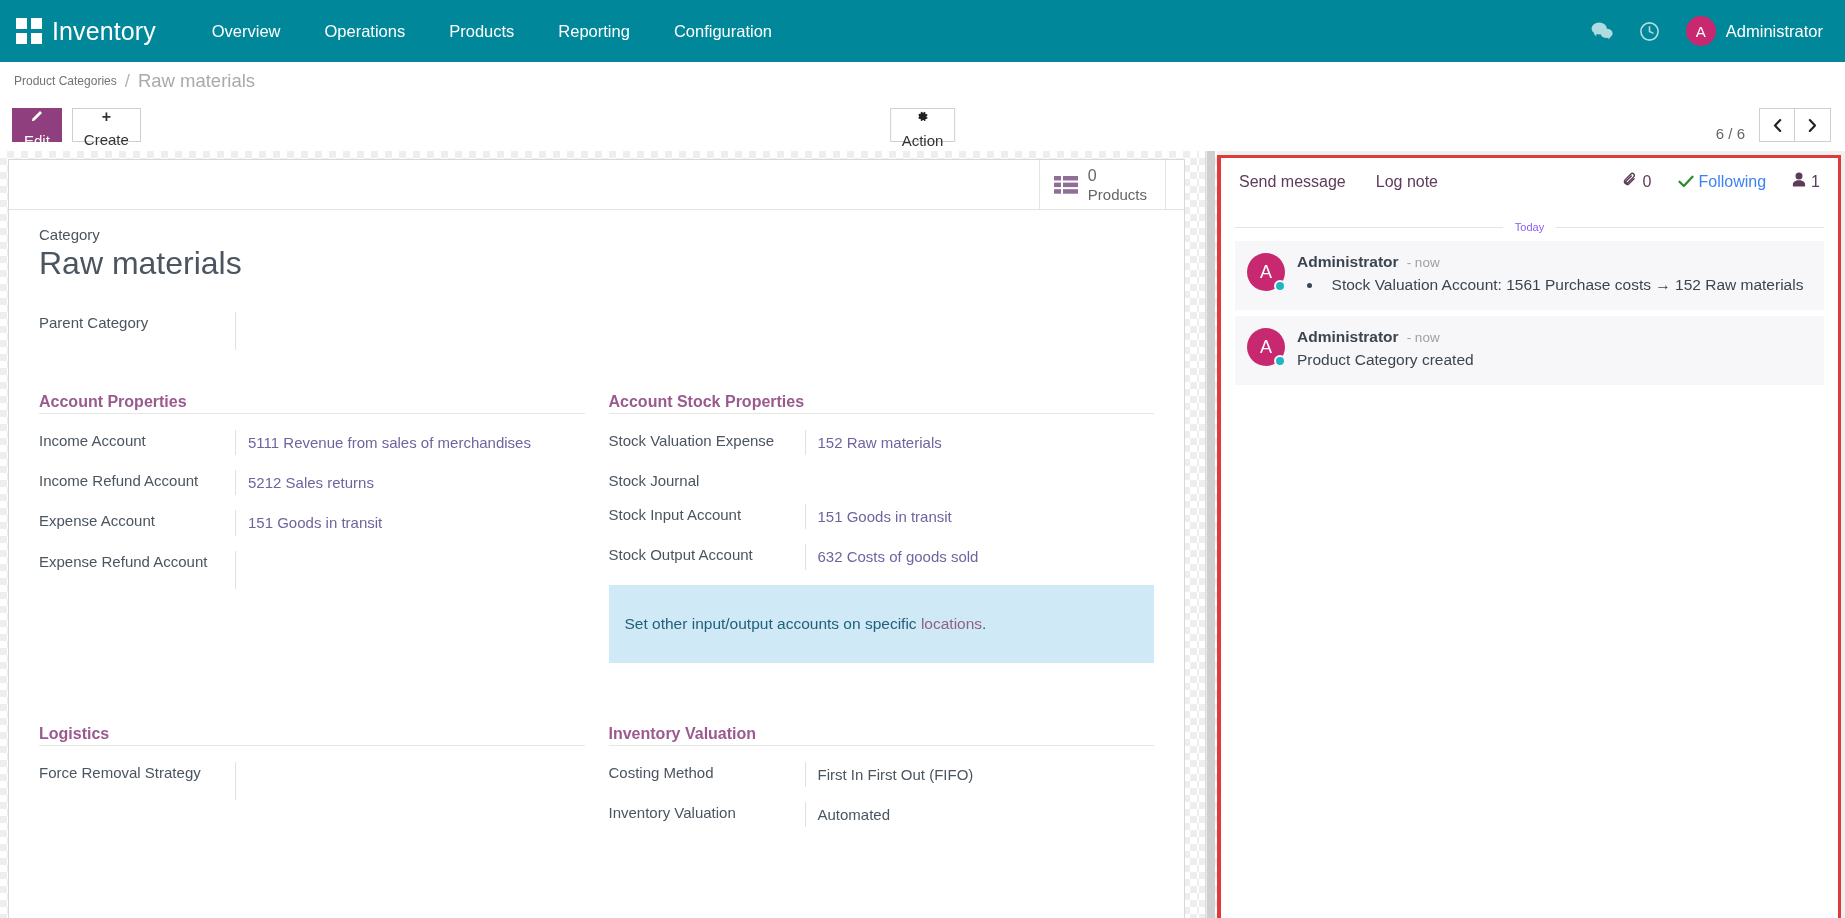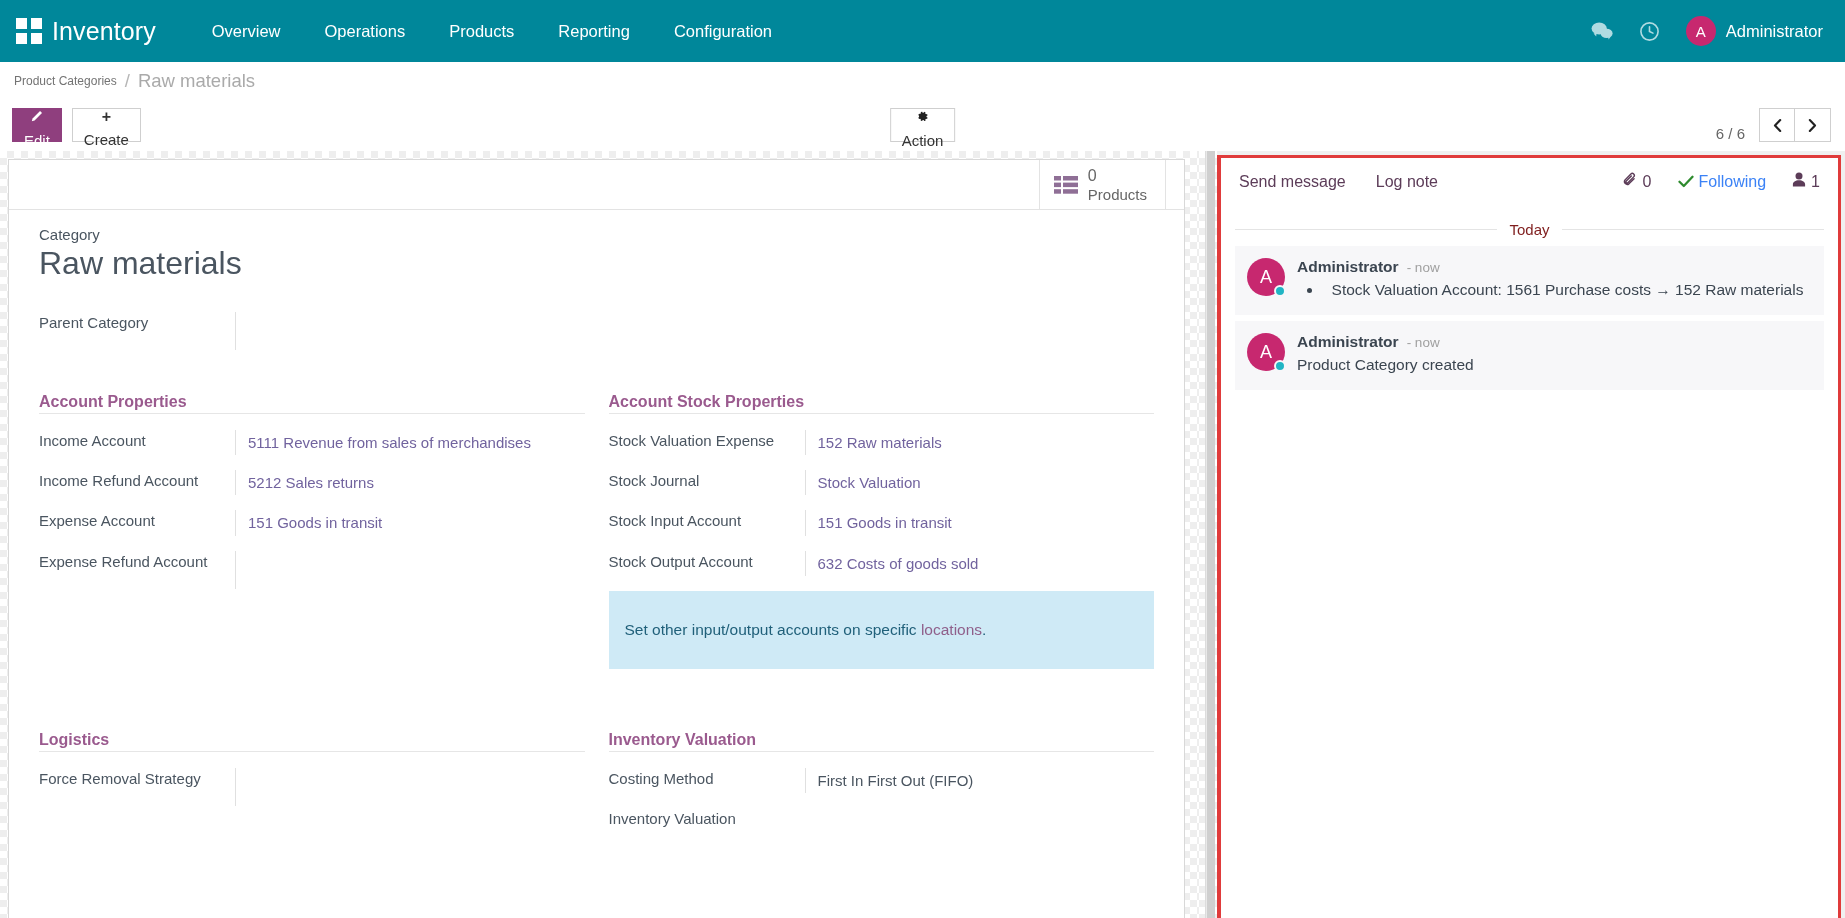--- a/index.html
+++ b/index.html
@@ -272,21 +272,21 @@
     display: flex; align-items: center; gap: 5px;
     font-size: 16px; color: #5c3c58; cursor: pointer;
     white-space: nowrap;
   }
   .ct-following { color: #3b82f6; }
   .ct-following svg { display: block; }
 
   .thread { padding: 0 14px; }
   .day-sep {
     display: flex; align-items: center;
-    color: #7f1d1d; font-size: 15px;
+    color: #8b5cf6; font-size: 11px;
     margin: 18px 0 8px 0;
     gap: 12px;
   }
   .day-sep::before, .day-sep::after {
     content: ""; flex: 1; height: 1px; background: #e4e4e4;
   }
 
   .message {
     display: flex; gap: 12px;
     background: #f7f7f9;
@@ -460,21 +460,20 @@
 
           <div class="col group">
             <div class="group-title">Account Stock Properties</div>
 
             <div class="field-row">
               <div class="field-label">Stock Valuation Expense</div>
               <div class="field-value">152 Raw materials</div>
             </div>
             <div class="field-row">
               <div class="field-label">Stock Journal</div>
-              <div class="field-value">Stock Valuation</div>
             </div>
             <div class="field-row">
               <div class="field-label">Stock Input Account</div>
               <div class="field-value">151 Goods in transit</div>
             </div>
             <div class="field-row">
               <div class="field-label">Stock Output Account</div>
               <div class="field-value">632 Costs of goods sold</div>
             </div>
 
@@ -497,20 +496,21 @@
           </div>
 
           <div class="col group">
             <div class="group-title">Inventory Valuation</div>
             <div class="field-row">
               <div class="field-label">Costing Method</div>
               <div class="field-value plain">First In First Out (FIFO)</div>
             </div>
             <div class="field-row">
               <div class="field-label">Inventory Valuation</div>
+              <div class="field-value plain">Automated</div>
             </div>
           </div>
         </div>
 
       </div>
     </div>
   </div>
 
   <div class="gutter">
     <div class="gutter-scroll">

